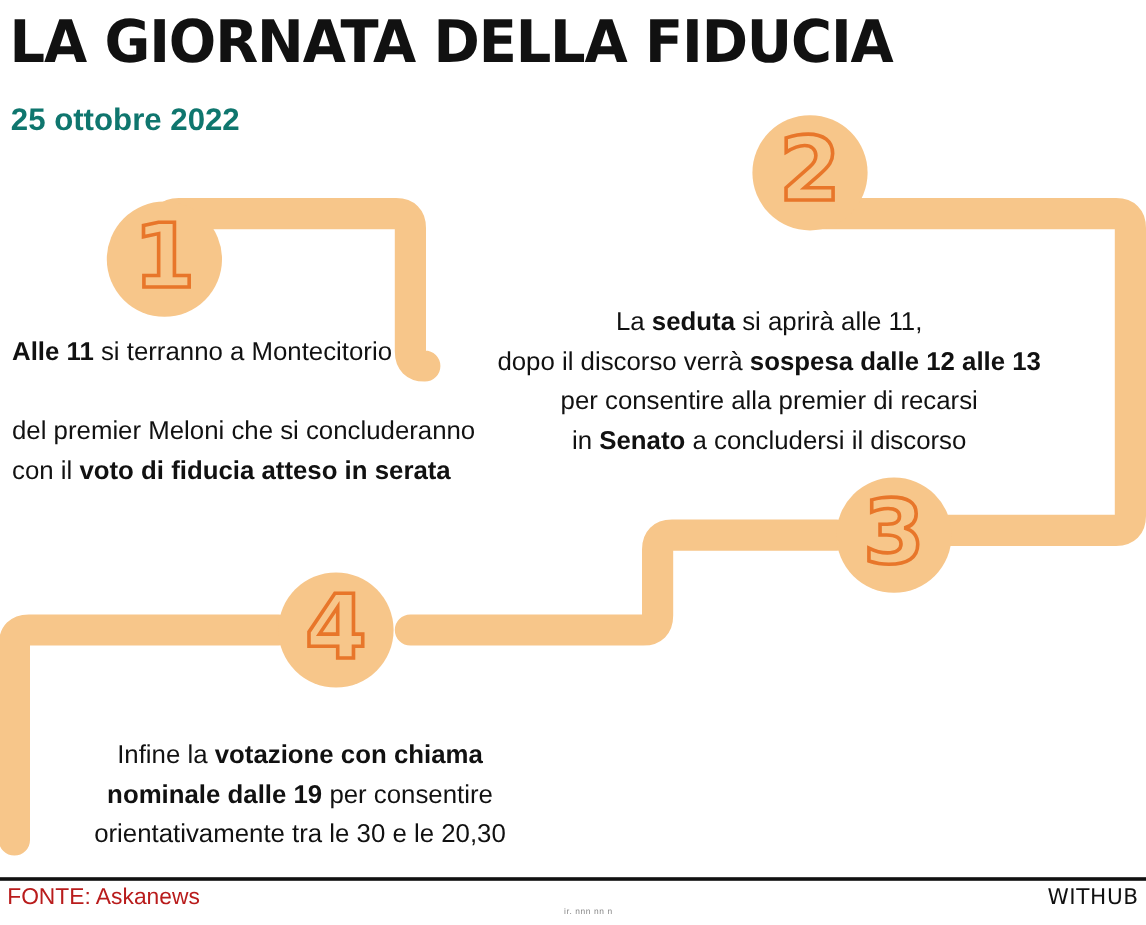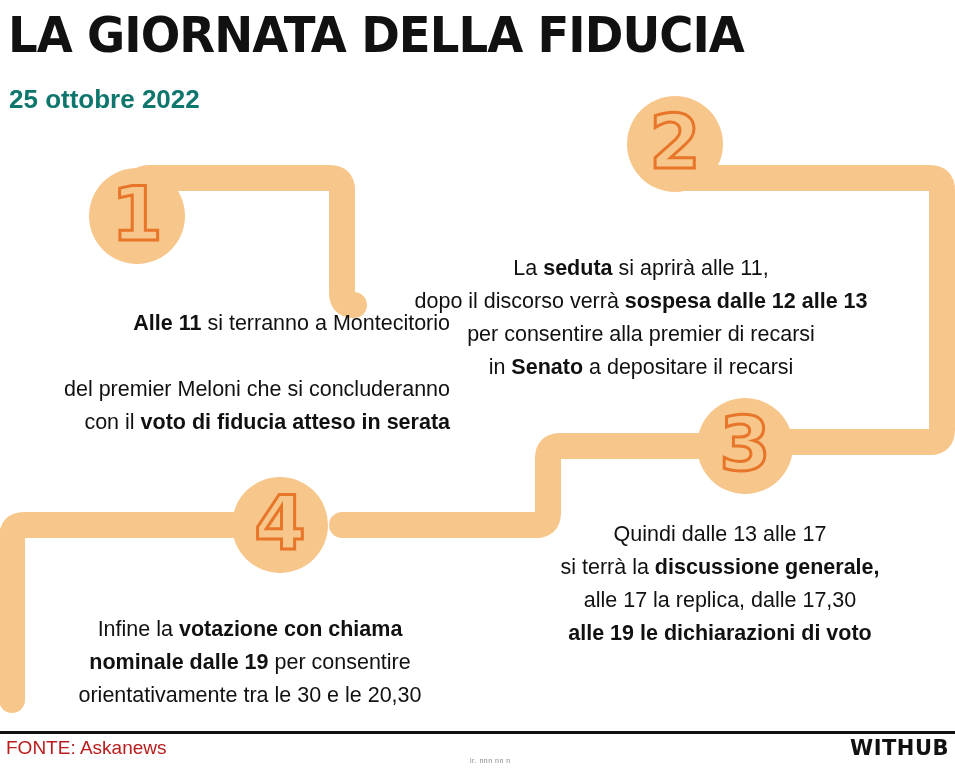--- a/index.html
+++ b/index.html
@@ -89,23 +89,23 @@
     position: absolute;
     font-family: "Liberation Sans", sans-serif;
     font-size: 21.5px;
     line-height: 33px;
     color: #111111;
   }
   .block b { font-weight: 700; }
 
   #text-1 {
     left: 10px;
-    top: 307px;
+    top: 277px;
     width: 440px;
-    text-align: right;
+    text-align: left;
   }
   #text-2 {
     left: 370px;
     top: 212px;
     width: 542px;
     text-align: center;
     margin-top: 40px;
   }
   #text-3 {
     left: 520px;
@@ -136,22 +136,22 @@
     font-family: "Liberation Sans", sans-serif;
     font-size: 19px;
     line-height: 24px;
     color: #b91c1c;
   }
   .footer-brand {
     position: absolute;
     right: 6px;
     top: 734px;
     font-family: "DejaVu Sans", sans-serif;
-    font-weight: 700;
-    font-size: 21px;
+    font-weight: 400;
+    font-size: 18px;
     line-height: 28px;
     letter-spacing: 0.5px;
     color: #111111;
   }
   .footer-micro {
     position: absolute;
     left: 470px;
     top: 757px;
     font-family: "Liberation Sans", sans-serif;
     font-size: 7px;
@@ -187,22 +187,21 @@
     <span class="num">2</span>
   </div>
   <div class="step-circle" id="step-3">
     <span class="num">3</span>
   </div>
   <div class="step-circle" id="step-4">
     <span class="num">4</span>
   </div>
 
   <div class="block" id="text-1"><b>Alle 11 </b><span>si terranno a Montecitorio</span><br><br><span>del premier Meloni che si concluderanno</span><br><span>con il </span><b>voto di fiducia atteso in serata</b></div>
-  <div class="block" id="text-2"><span>La </span><b>seduta </b><span>si aprirà alle 11,</span><br><span>dopo il discorso verrà </span><b>sospesa dalle 12 alle 13</b><br><span>per consentire alla premier di recarsi</span><br><span>in </span><b>Senato </b><span>a depositare il recarsi</span></div>
-  <div class="block" id="text-3"><span>Quindi dalle 13 alle 17</span><br><span>si terrà la </span><b>discussione generale,</b><br><span>alle 17 la replica, dalle 17,30</span><br><b>alle 19 le dichiarazioni di voto</b></div>
+  <div class="block" id="text-2"><span>La </span><b>seduta </b><span>si aprirà alle 11,</span><br><span>dopo il discorso verrà </span><b>sospesa dalle 12 alle 13</b><br><span>per consentire alla premier di recarsi</span><br><span>in </span><b>Senato </b><span>a concludersi il discorso</span></div>
   <div class="block" id="text-4"><span>Infine la </span><b>votazione con chiama</b><br><b>nominale dalle 19 </b><span>per consentire</span><br><span>orientativamente tra le 30 e le 20,30</span></div>
 
   <div class="footer-rule"></div>
   <div class="footer-source">FONTE: Askanews</div>
   <div class="footer-brand">WITHUB</div>
   <div class="footer-micro">ir. nnn nn n</div>
 
 </div>
 
 </body></html>

